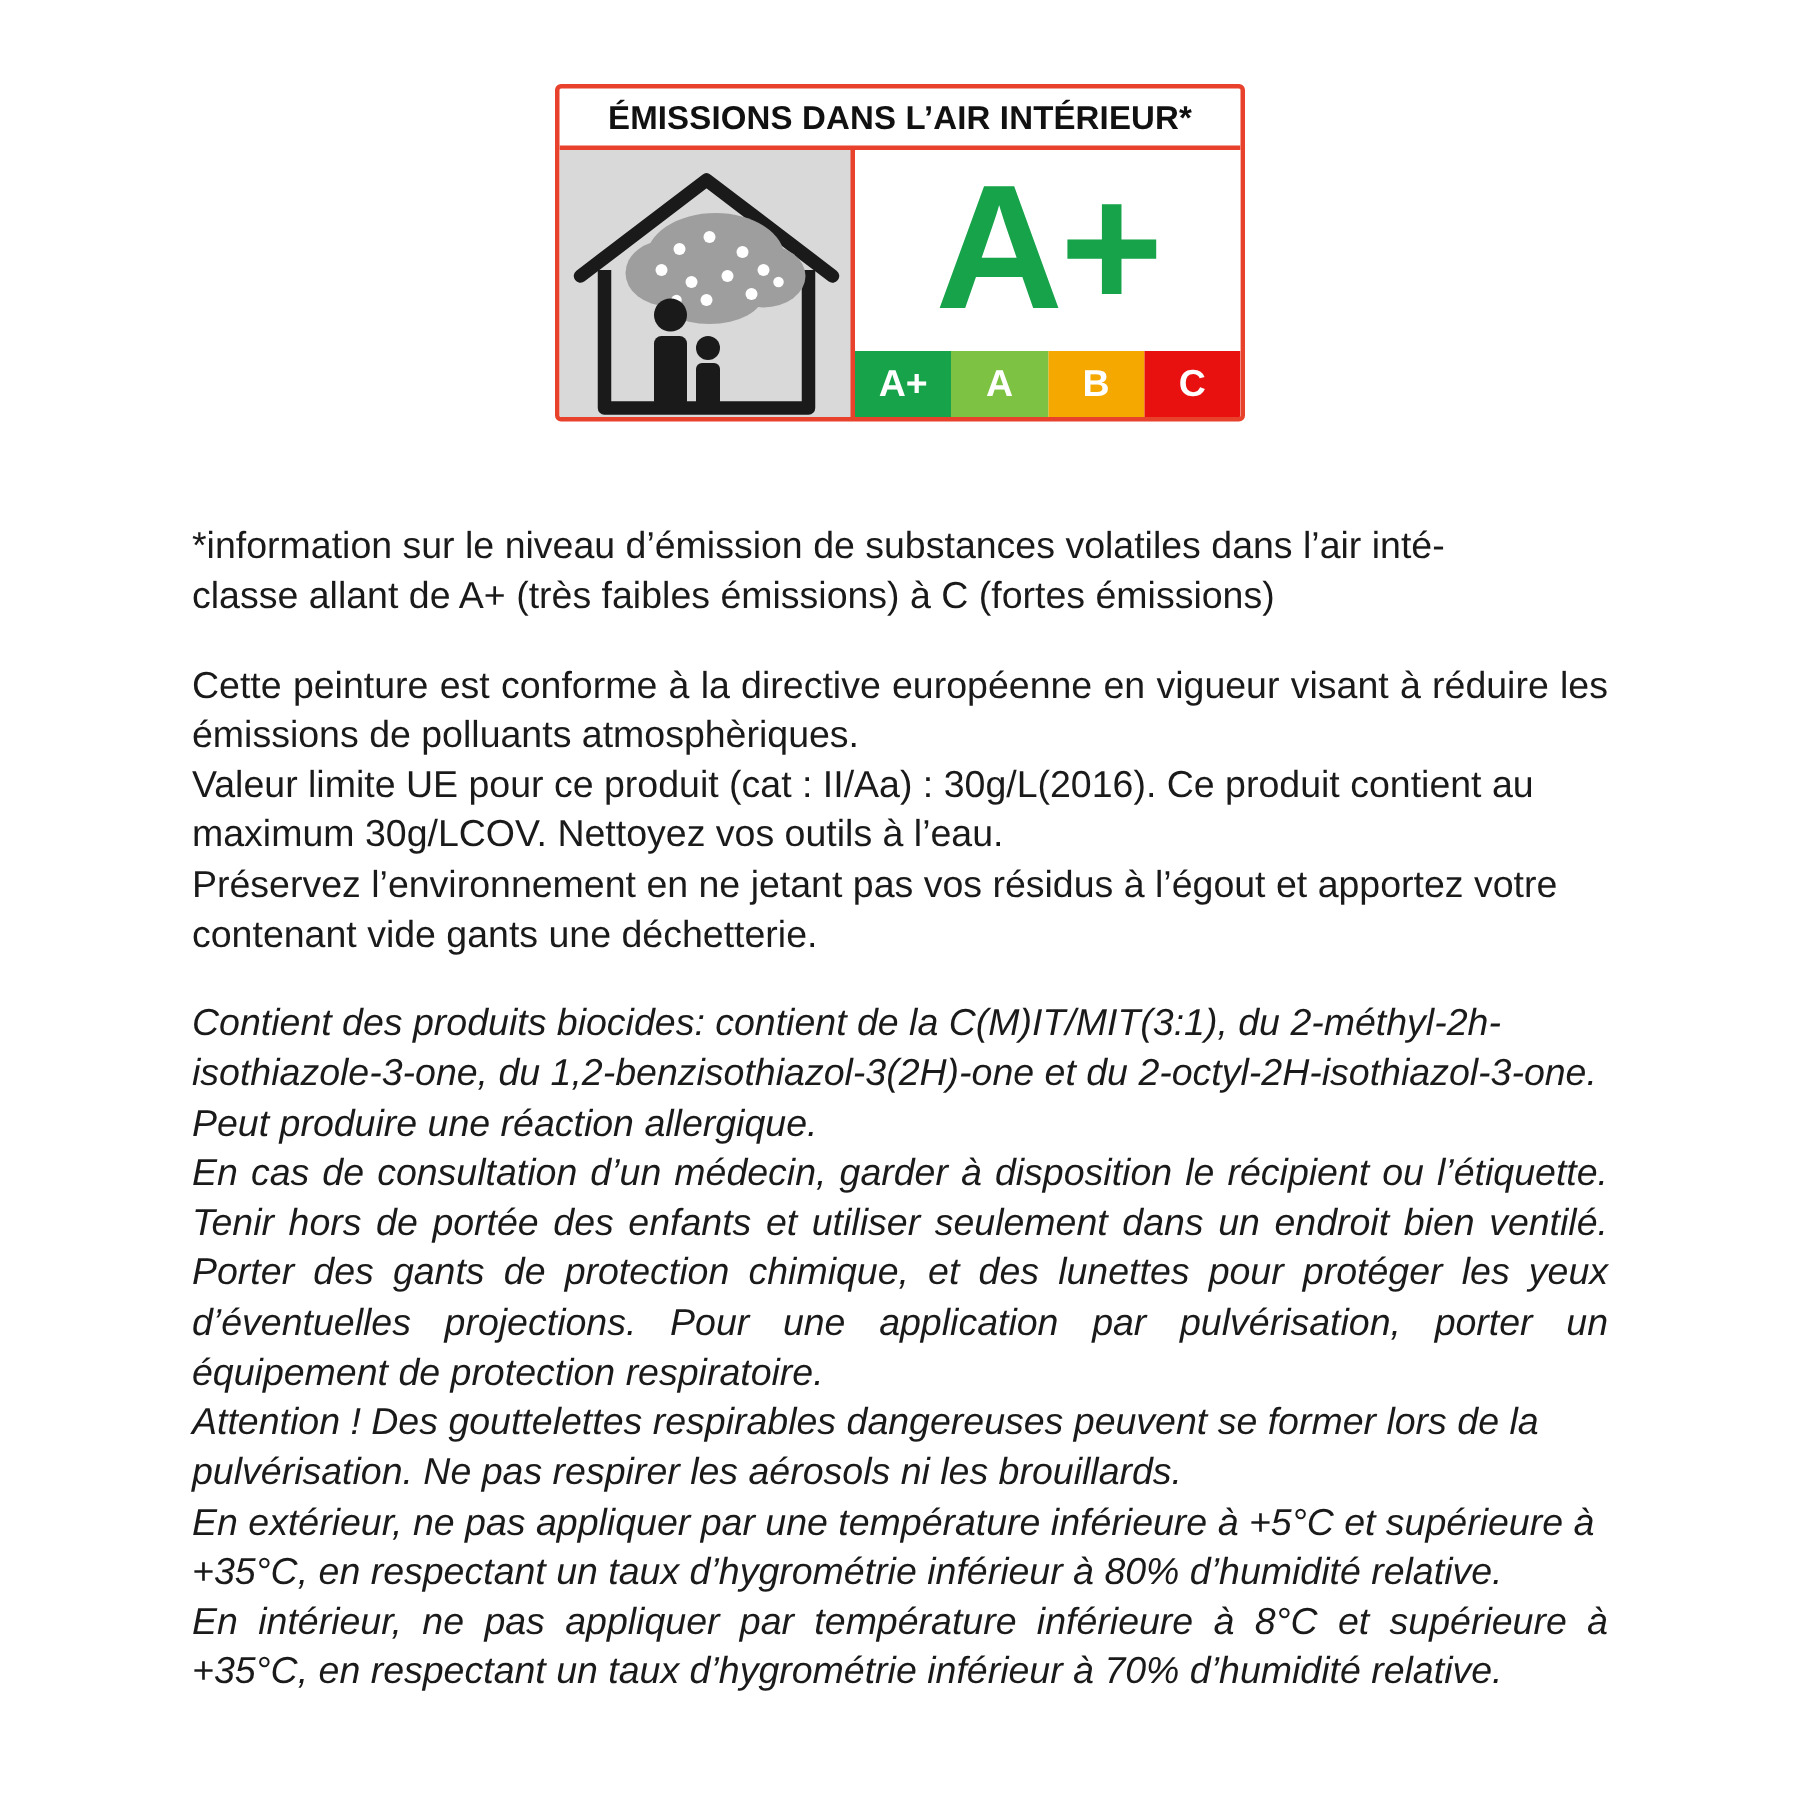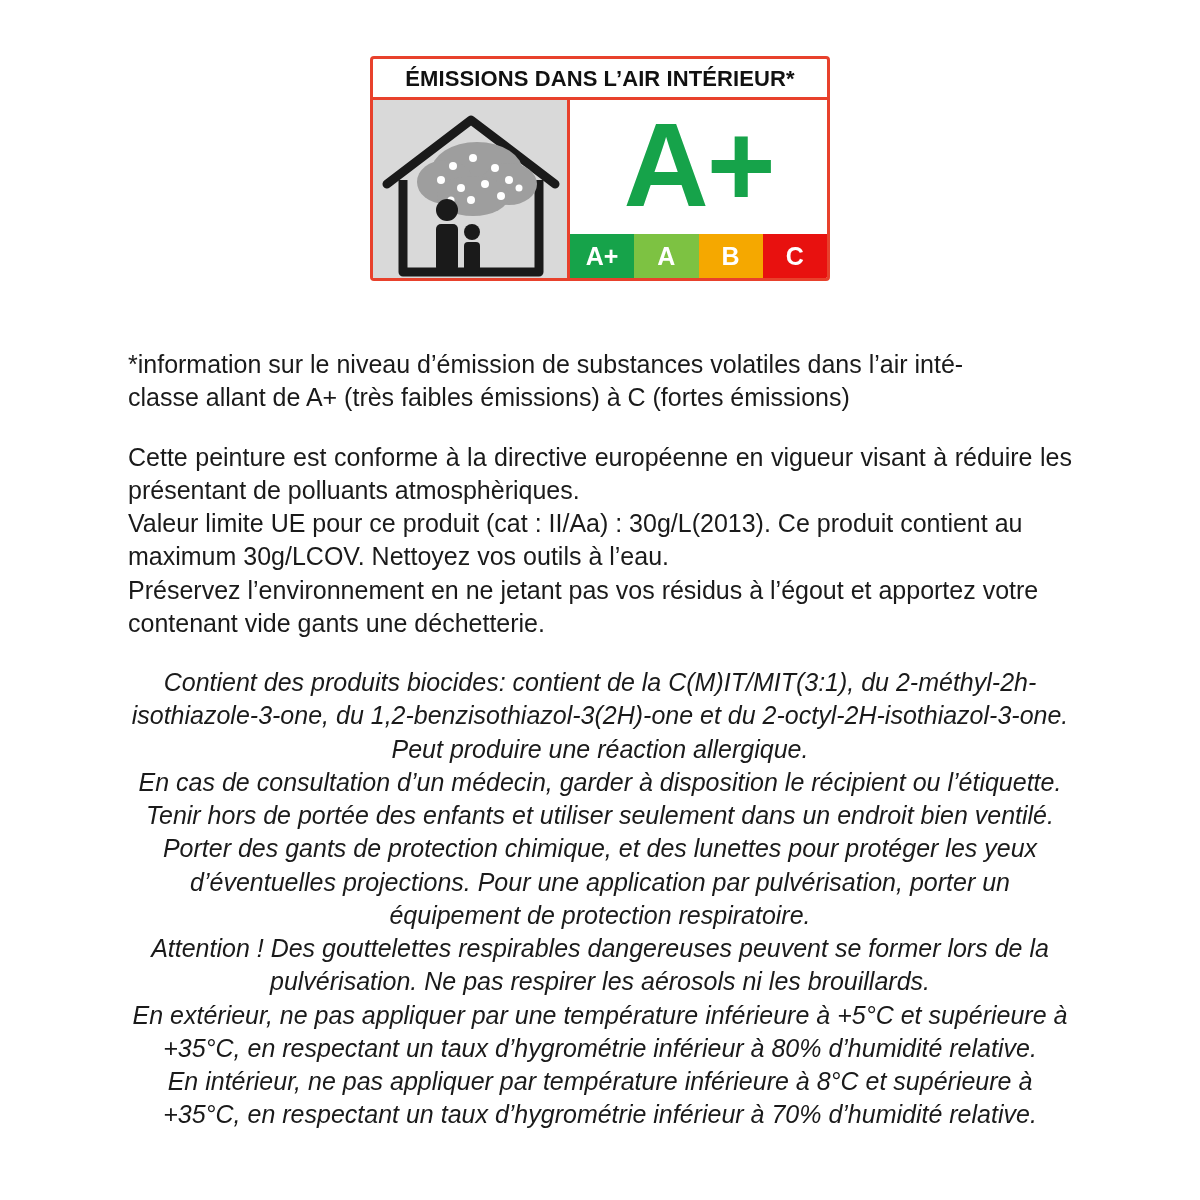--- a/index.html
+++ b/index.html
@@ -106,21 +106,21 @@
     width: 944px;
   }
   p {
     margin: 0;
     font-size: 25px;
     line-height: 1.33;
     text-align: justify;
     text-justify: inter-word;
   }
   .blk-gap { height: 26px; }
-  .italic p { font-style: italic; text-align: center; }
+  .italic p { font-style: italic; }
   .nojust { text-align: left; }
 </style>
 </head>
 <body>
 
 <div class="page">
 
   <div class="label-wrap">
     <div class="emission-label">
 
@@ -186,22 +186,22 @@
   <div class="content">
 
     <div>
       <p class="nojust">*information sur le niveau d’émission de substances volatiles dans l’air inté-</p>
       <p class="nojust">classe allant de A+ (très faibles émissions) à C (fortes émissions)</p>
     </div>
 
     <div class="blk-gap"></div>
 
     <div>
-      <p>Cette peinture est conforme à la directive européenne en vigueur visant à réduire les présentant de polluants atmosphèriques.</p>
-      <p class="nojust">Valeur limite UE pour ce produit (cat : II/Aa) : 30g/L(2013). Ce produit contient au maximum 30g/LCOV. Nettoyez vos outils à l’eau.</p>
+      <p>Cette peinture est conforme à la directive européenne en vigueur visant à réduire les émissions de polluants atmosphèriques.</p>
+      <p class="nojust">Valeur limite UE pour ce produit (cat : II/Aa) : 30g/L(2016). Ce produit contient au maximum 30g/LCOV. Nettoyez vos outils à l’eau.</p>
       <p class="nojust">Préservez l’environnement en ne jetant pas vos résidus à l’égout et apportez votre contenant vide gants une déchetterie.</p>
     </div>
 
     <div class="blk-gap"></div>
 
     <div class="italic">
       <p class="nojust">Contient des produits biocides: contient de la C(M)IT/MIT(3:1), du 2-méthyl-2h-isothiazole-3-one, du 1,2-benzisothiazol-3(2H)-one et du 2-octyl-2H-isothiazol-3-one. Peut produire une réaction allergique.</p>
       <p>En cas de consultation d’un médecin, garder à disposition le récipient ou l’étiquette. Tenir hors de portée des enfants et utiliser seulement dans un endroit bien ventilé. Porter des gants de protection chimique, et des lunettes pour protéger les yeux d’éventuelles projections. Pour une application par pulvérisation, porter un équipement de protection respiratoire.</p>
       <p class="nojust">Attention ! Des gouttelettes respirables dangereuses peuvent se former lors de la pulvérisation. Ne pas respirer les aérosols ni les brouillards.</p>
       <p class="nojust">En extérieur, ne pas appliquer par une température inférieure à +5°C et supérieure à +35°C, en respectant un taux d’hygrométrie inférieur à 80% d’humidité relative.</p>

